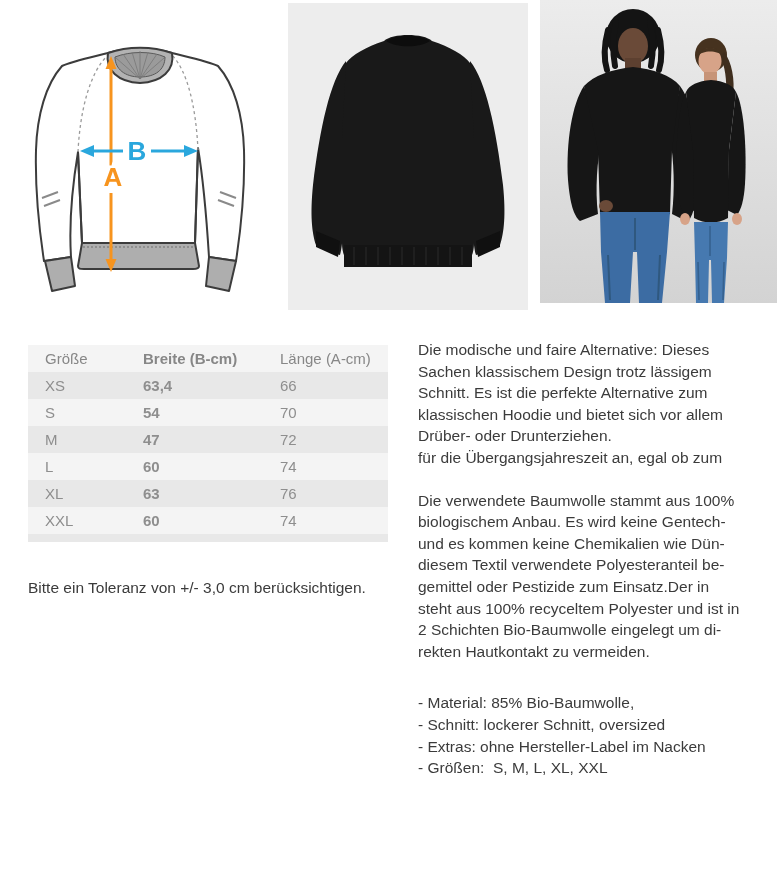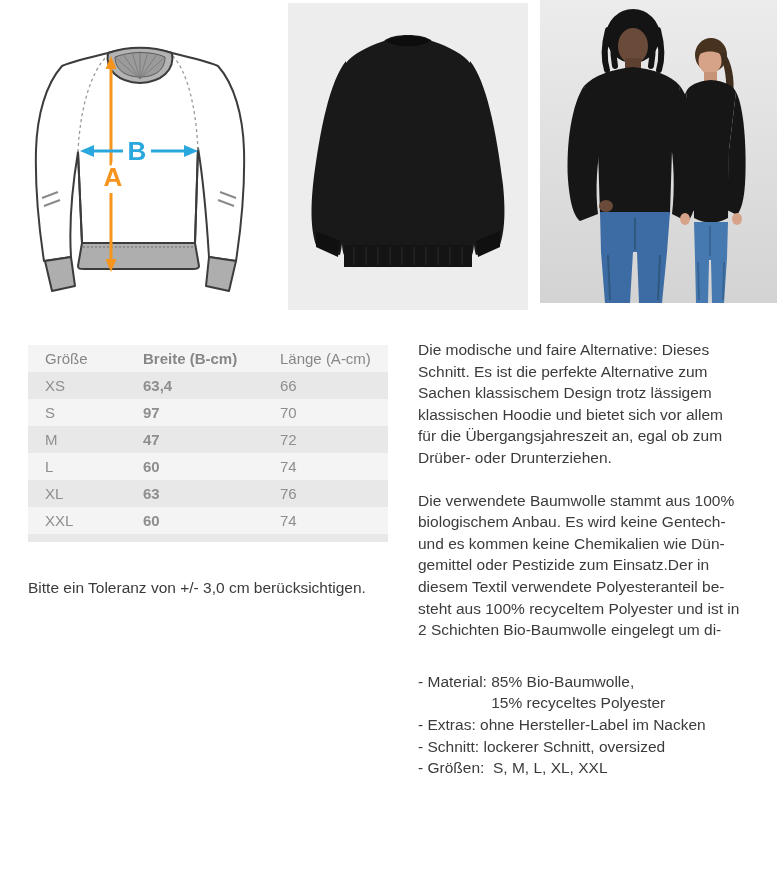--- a/index.html
+++ b/index.html
@@ -171,21 +171,21 @@
       <div class="c2">Breite (B-cm)</div>
       <div class="c3">Länge (A-cm)</div>
     </div>
     <div class="trow stripe">
       <div class="c1">XS</div>
       <div class="c2">63,4</div>
       <div class="c3">66</div>
     </div>
     <div class="trow light">
       <div class="c1">S</div>
-      <div class="c2">97</div>
+      <div class="c2">54</div>
       <div class="c3">70</div>
     </div>
     <div class="trow stripe">
       <div class="c1">M</div>
       <div class="c2">47</div>
       <div class="c3">72</div>
     </div>
     <div class="trow light">
       <div class="c1">L</div>
       <div class="c2">60</div>
@@ -202,37 +202,37 @@
       <div class="c3">74</div>
     </div>
     <div class="tfoot-strip"></div>
   </div>
 
   <div class="tolerance">Bitte ein Toleranz von +/- 3,0 cm berücksichtigen.</div>
 
   <div class="description">
     <div class="block">
         <div>Die modische und faire Alternative: Dieses</div>
+        <div>Sachen klassischem Design trotz lässigem</div>
         <div>Schnitt. Es ist die perfekte Alternative zum</div>
-        <div>Sachen klassischem Design trotz lässigem</div>
         <div>klassischen Hoodie und bietet sich vor allem</div>
+        <div>Drüber- oder Drunterziehen.</div>
         <div>für die Übergangsjahreszeit an, egal ob zum</div>
-        <div>Drüber- oder Drunterziehen.</div>
       </div>
     <div class="block">
         <div>Die verwendete Baumwolle stammt aus 100%</div>
         <div>biologischem Anbau. Es wird keine Gentech-</div>
         <div>und es kommen keine Chemikalien wie Dün-</div>
+        <div>diesem Textil verwendete Polyesteranteil be-</div>
         <div>gemittel oder Pestizide zum Einsatz.Der in</div>
-        <div>diesem Textil verwendete Polyesteranteil be-</div>
         <div>steht aus 100% recyceltem Polyester und ist in</div>
         <div>2 Schichten Bio-Baumwolle eingelegt um di-</div>
+        <div>rekten Hautkontakt zu vermeiden.</div>
       </div>
     <div class="block details">
         <div>- Material: 85% Bio-Baumwolle,</div>
-        <div>                 15% recyceltes Polyester</div>
+        <div>- Schnitt: lockerer Schnitt, oversized</div>
         <div>- Extras: ohne Hersteller-Label im Nacken</div>
-        <div>- Schnitt: lockerer Schnitt, oversized</div>
         <div>- Größen:  S, M, L, XL, XXL</div>
       </div>
   </div>
 
 </div>
 
 </body></html>

